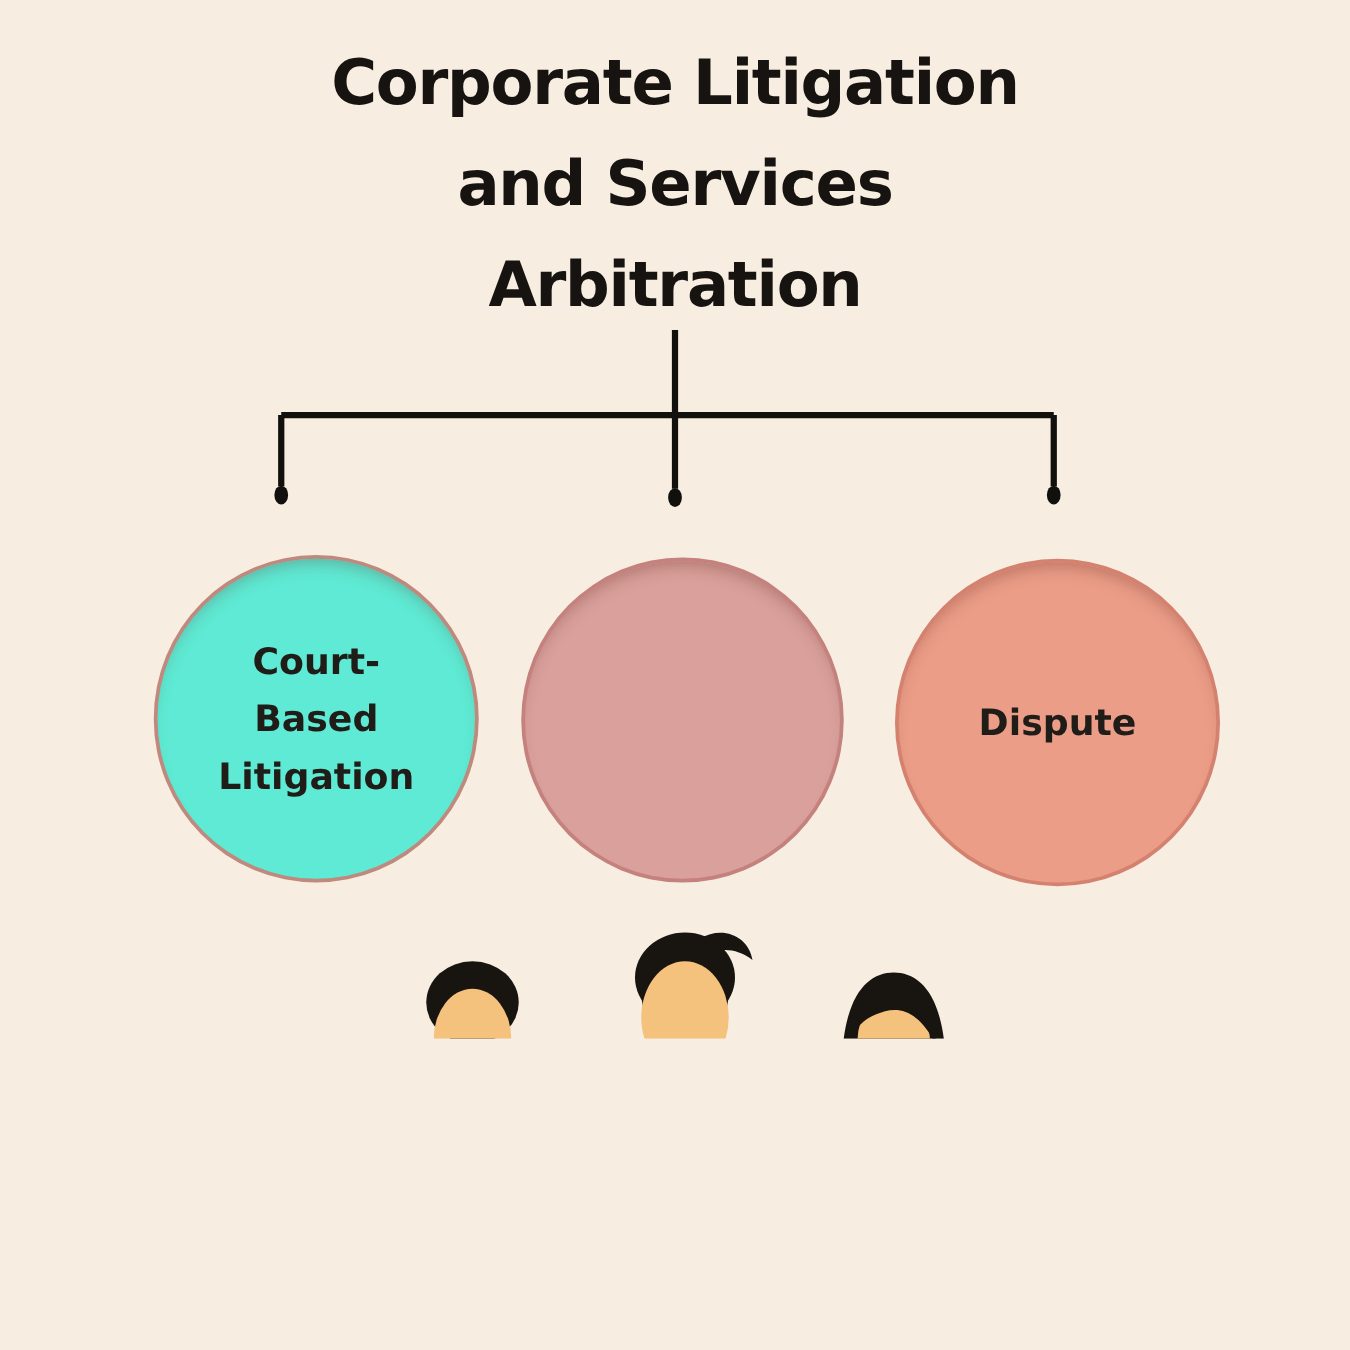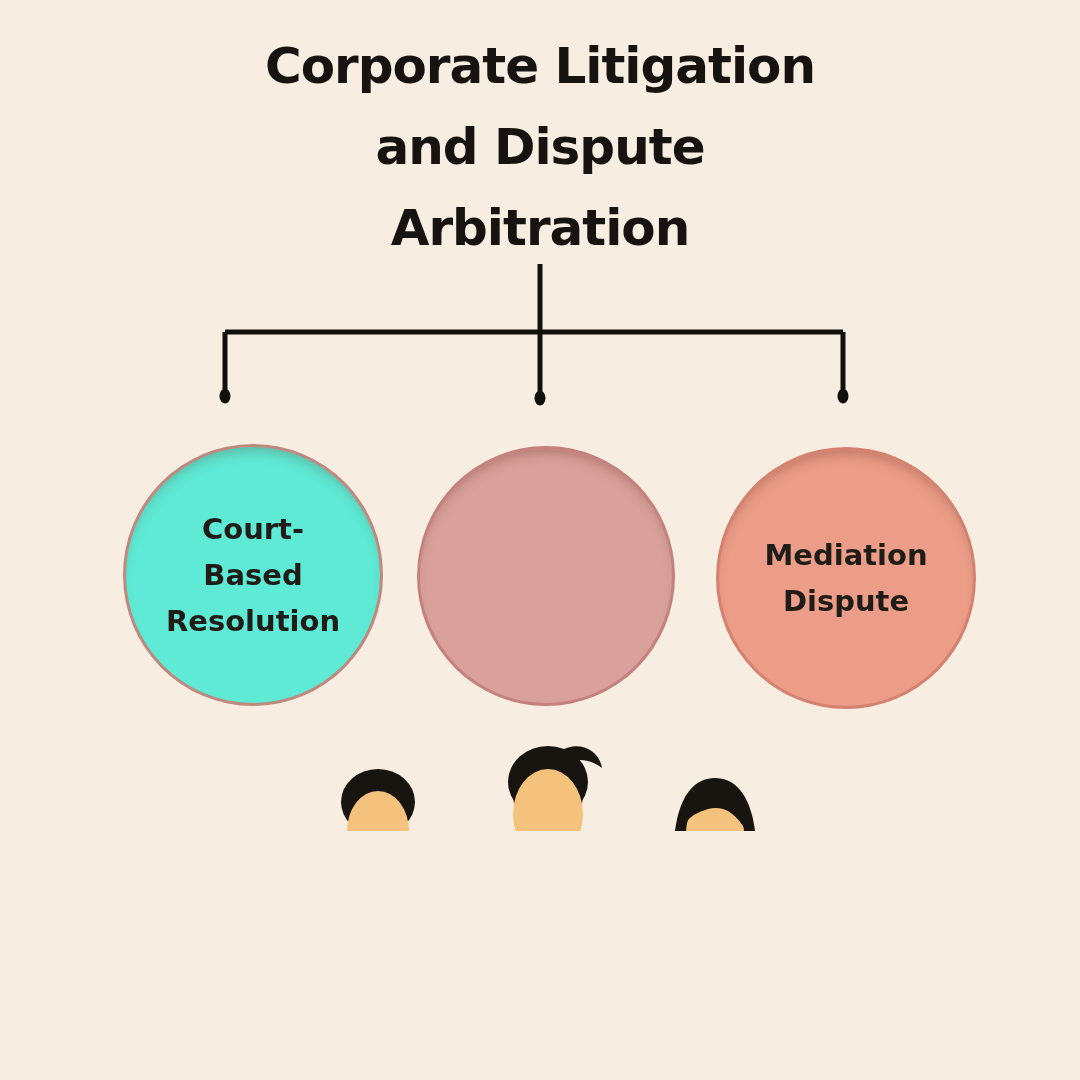--- a/index.html
+++ b/index.html
@@ -38,21 +38,21 @@
   }
   .illustration{position:absolute;left:278px;top:730px;}
 </style>
 </head>
 <body>
 
 <div class="canvas">
 
   <div class="title">
     <span>Corporate Litigation</span>
-    <span>and Dispute</span>
+    <span>and Services</span>
     <span>Arbitration</span>
   </div>
 
   <svg class="connector" width="1080" height="430" viewBox="0 0 1080 430">
     <g stroke="#12100d" stroke-width="5" fill="none">
       <line x1="540" y1="264" x2="540" y2="332"></line>
       <line x1="225" y1="332" x2="843" y2="332"></line>
       <line x1="225" y1="332" x2="225" y2="389"></line>
       <line x1="540" y1="332" x2="540" y2="391"></line>
       <line x1="843" y1="332" x2="843" y2="389"></line>
@@ -60,27 +60,26 @@
     <g fill="#12100d">
       <ellipse cx="225" cy="396" rx="5.5" ry="7.5"></ellipse>
       <ellipse cx="540" cy="398" rx="5.5" ry="7.5"></ellipse>
       <ellipse cx="843" cy="396" rx="5.5" ry="7.5"></ellipse>
     </g>
   </svg>
 
   <div class="bubble c1">
     <span>Court-</span>
     <span>Based</span>
-    <span>Resolution</span>
+    <span>Litigation</span>
   </div>
   <div class="bubble c2">
     <span></span>
   </div>
   <div class="bubble c3">
-    <span>Mediation</span>
     <span>Dispute</span>
     <span></span>
   </div>
 
   <svg class="illustration" width="535" height="350" viewBox="0 0 535 350">
 
     <g>
       <ellipse cx="100" cy="72" rx="37" ry="33" fill="#18140f"></ellipse>
       <polygon points="66,64 79,57 73,97" fill="#18140f"></polygon>
       <polygon points="134,64 121,57 127,97" fill="#18140f"></polygon>

